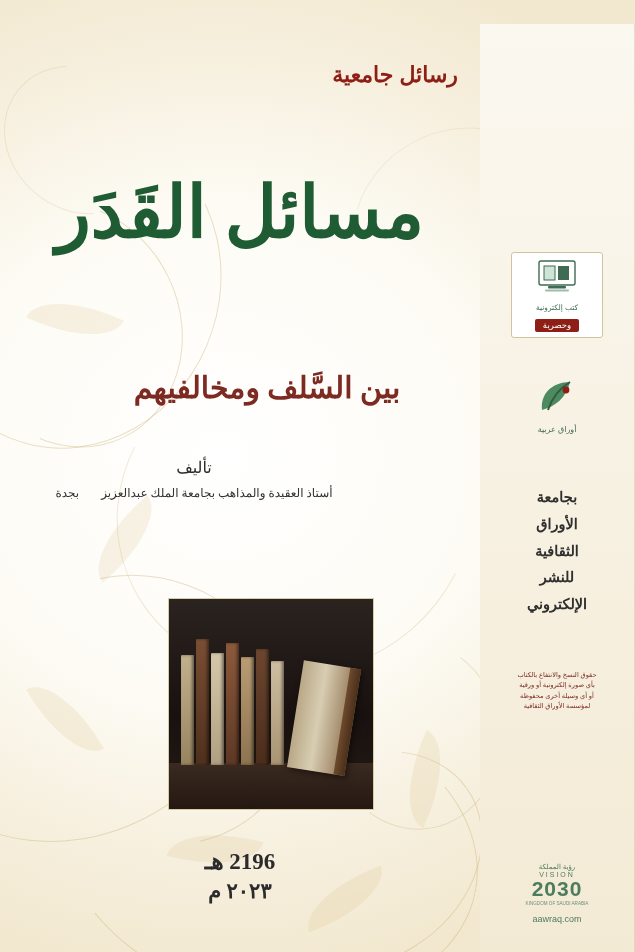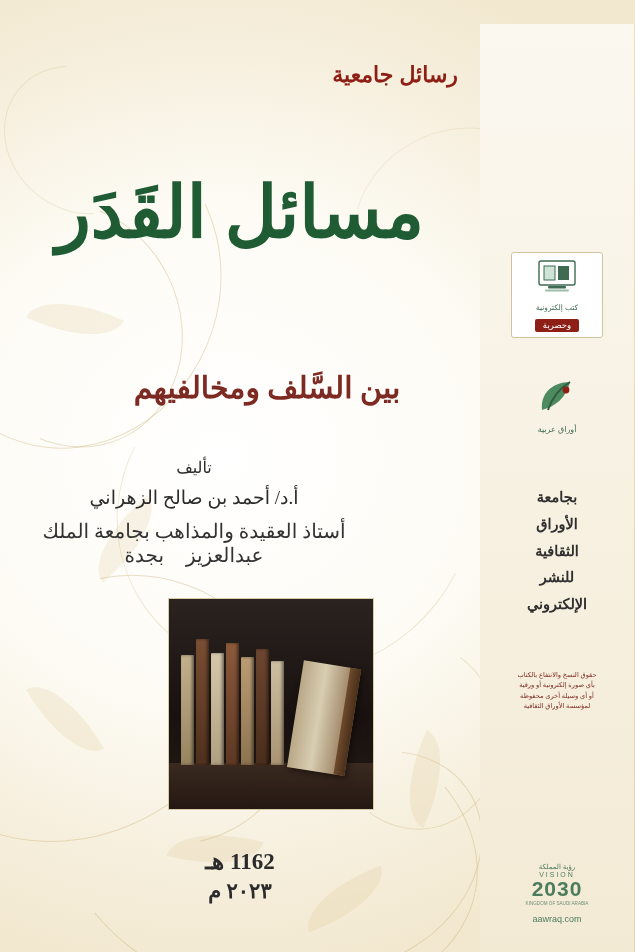--- a/index.html
+++ b/index.html
@@ -225,21 +225,21 @@
   }
   .author-block .by {
     font-size: 16px;
     margin-bottom: 9px;
   }
   .author-block .name {
     font-size: 19px;
     margin-bottom: 10px;
   }
   .author-block .affil {
-    font-size: 20px;
+    font-size: 12px;
     color: #333;
     direction: rtl;
   }
   .author-block .affil .city { margin-right: 22px; }
 
   
   .photo {
     position: absolute;
     top: 598px;
     left: 168px;
@@ -326,42 +326,41 @@
   <div class="main">
 
     <div class="series-label">رسائل جامعية</div>
 
     <div class="title-main">مسائل القَدَر</div>
 
     <div class="title-sub">بين السَّلف ومخالفيهم</div>
 
     <div class="author-block">
       <div class="by">تأليف</div>
-      <div class="name">أ.د/ أحمد بن صالح الزهراني</div>
       <div class="affil">
         <span>أستاذ العقيدة والمذاهب بجامعة الملك عبدالعزيز</span><span class="city">بجدة</span>
       </div>
     </div>
 
     <div class="photo">
       <div class="table"></div>
       <div class="books">
         <div class="b" style="height:104px;background:linear-gradient(180deg,#cdbfa2,#a99372);"></div>
         <div class="b" style="height:116px;background:linear-gradient(180deg,#6d4630,#4a2d1c);"></div>
         <div class="b" style="height:108px;background:linear-gradient(180deg,#b99c73,#8d7350);"></div>
         <div class="b" style="height:122px;background:linear-gradient(180deg,#8c5a3c,#5d3824);"></div>
         <div class="b" style="height:112px;background:linear-gradient(180deg,#d5c8aa,#b0a082);"></div>
         <div class="b" style="height:126px;background:linear-gradient(180deg,#7a4e33,#4f301d);"></div>
         <div class="b" style="height:110px;background:linear-gradient(180deg,#c3b08d,#97845f);"></div>
       </div>
       <div class="lean"></div>
     </div>
 
     <div class="date-block">
-      <div class="h">1162 هـ</div>
+      <div class="h">2196 هـ</div>
       <div class="g">٢٠٢٣ م</div>
     </div>
 
   </div>
 
   <div class="sidebar">
 
     <div class="badge-ebook">
       <svg class="bk-icon" width="40" height="34" viewBox="0 0 40 34">
         <rect x="2" y="2" width="36" height="24" rx="2" fill="none" stroke="#3f6b52" stroke-width="1.4"></rect>

